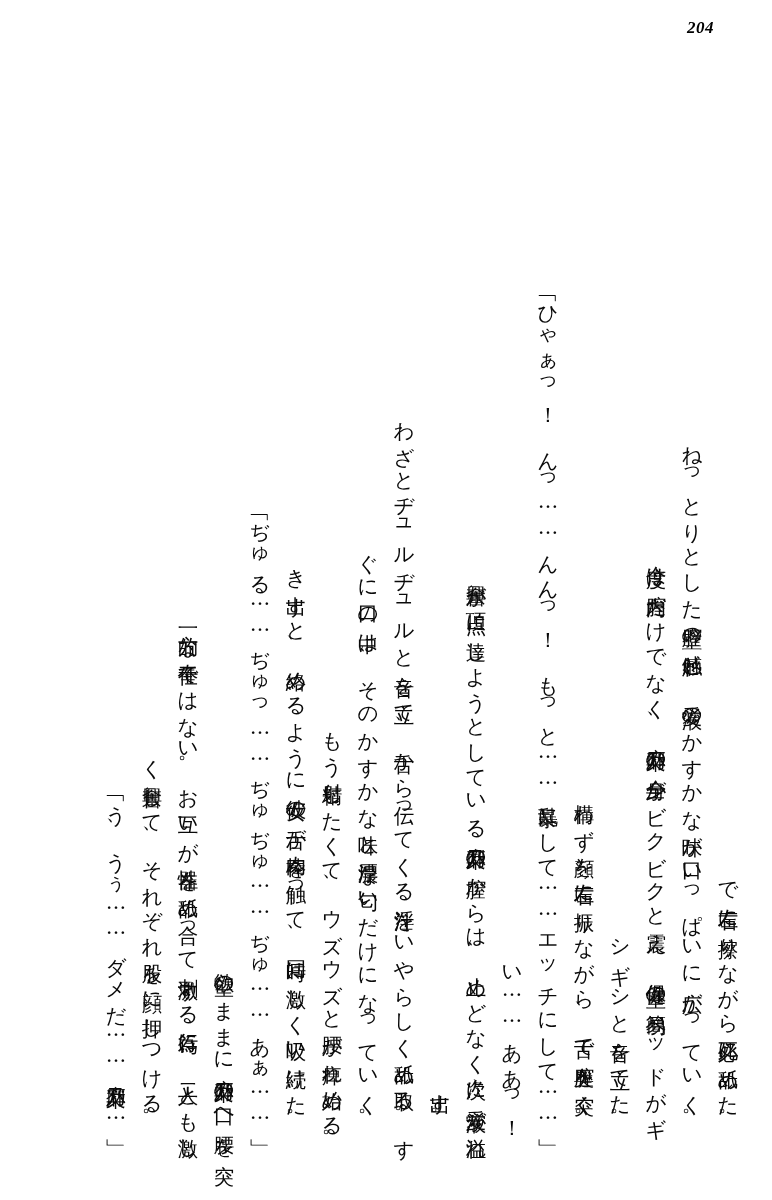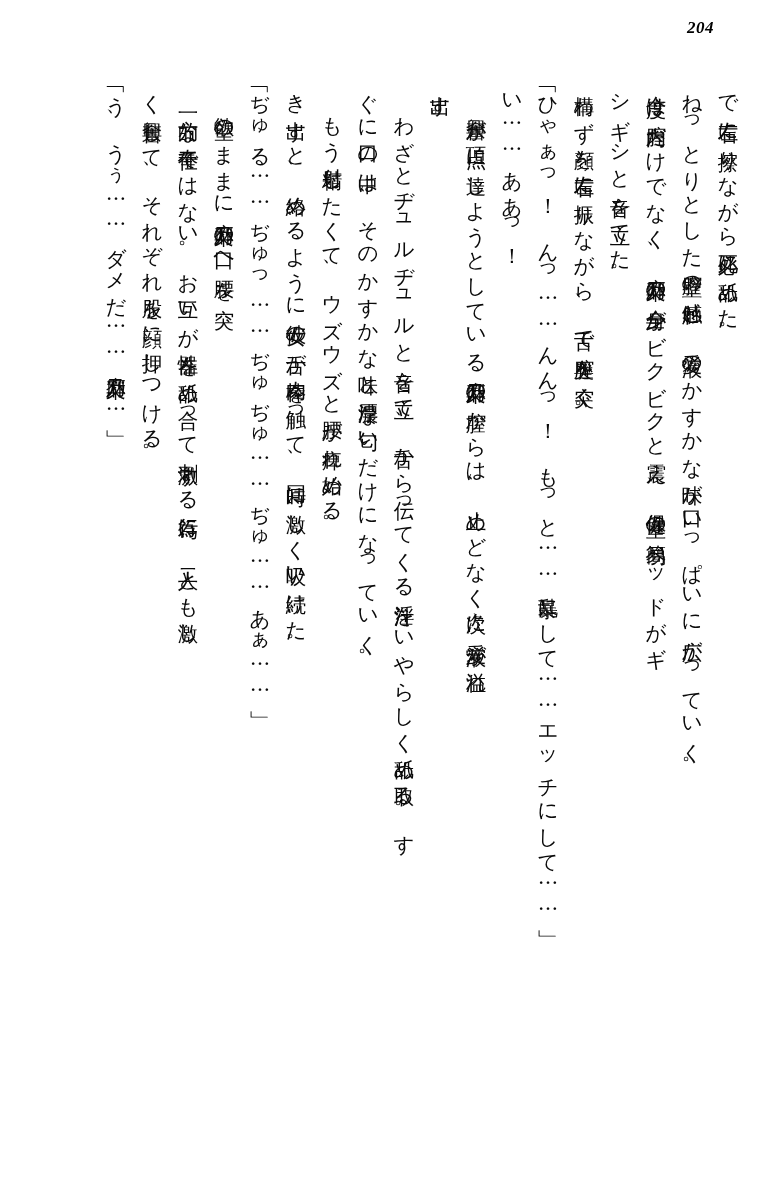--- a/index.html
+++ b/index.html
@@ -14,20 +14,21 @@
     color: #000000;
     overflow: hidden;
     position: relative;
   }
   .page {
     position: absolute;
     inset: 0;
     width: 772px;
     height: 1166px;
     background: #ffffff;
+    text-align: right;
   }
   .page-number {
     position: absolute;
     top: 18px;
     right: 58px;
     font-family: "Liberation Serif", "DejaVu Serif", serif;
     font-style: italic;
     font-weight: bold;
     font-size: 17px;
     letter-spacing: 0.5px;

